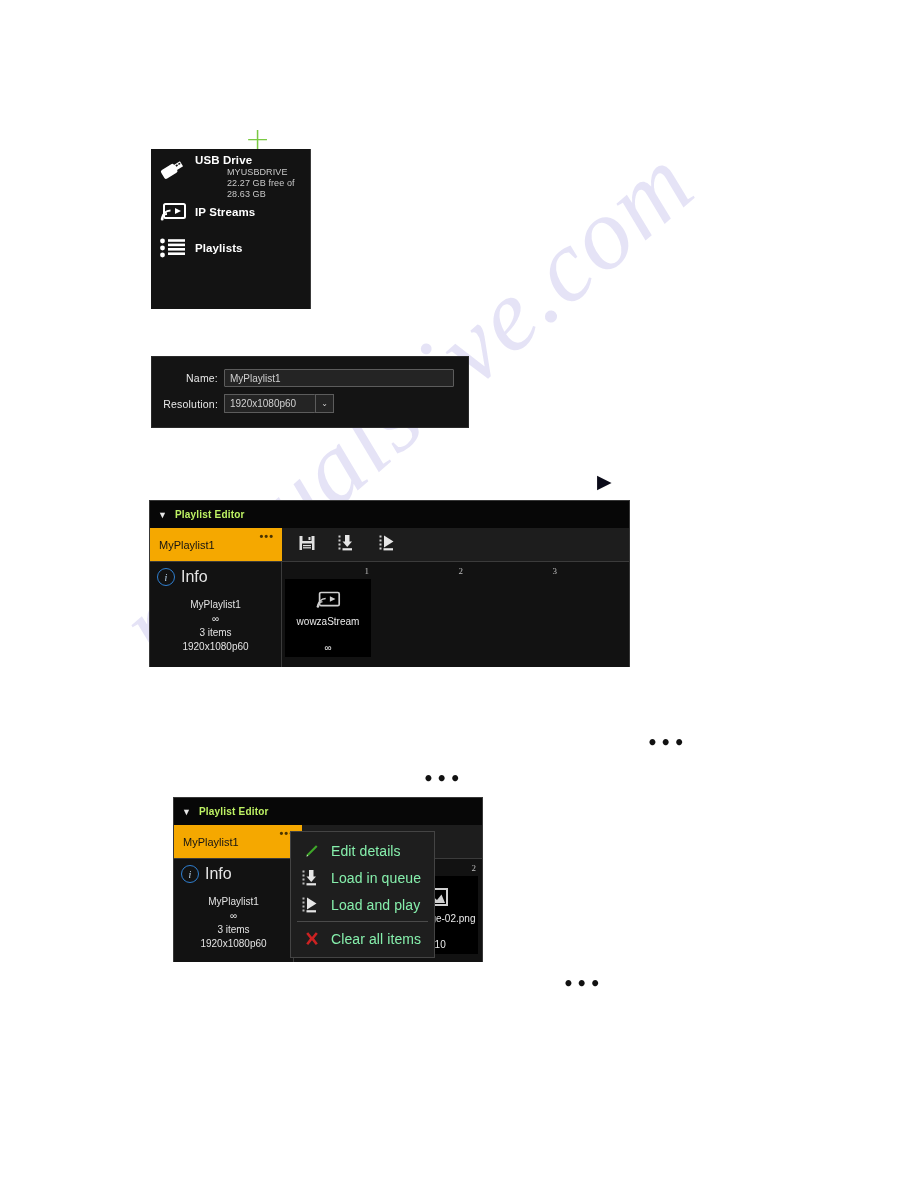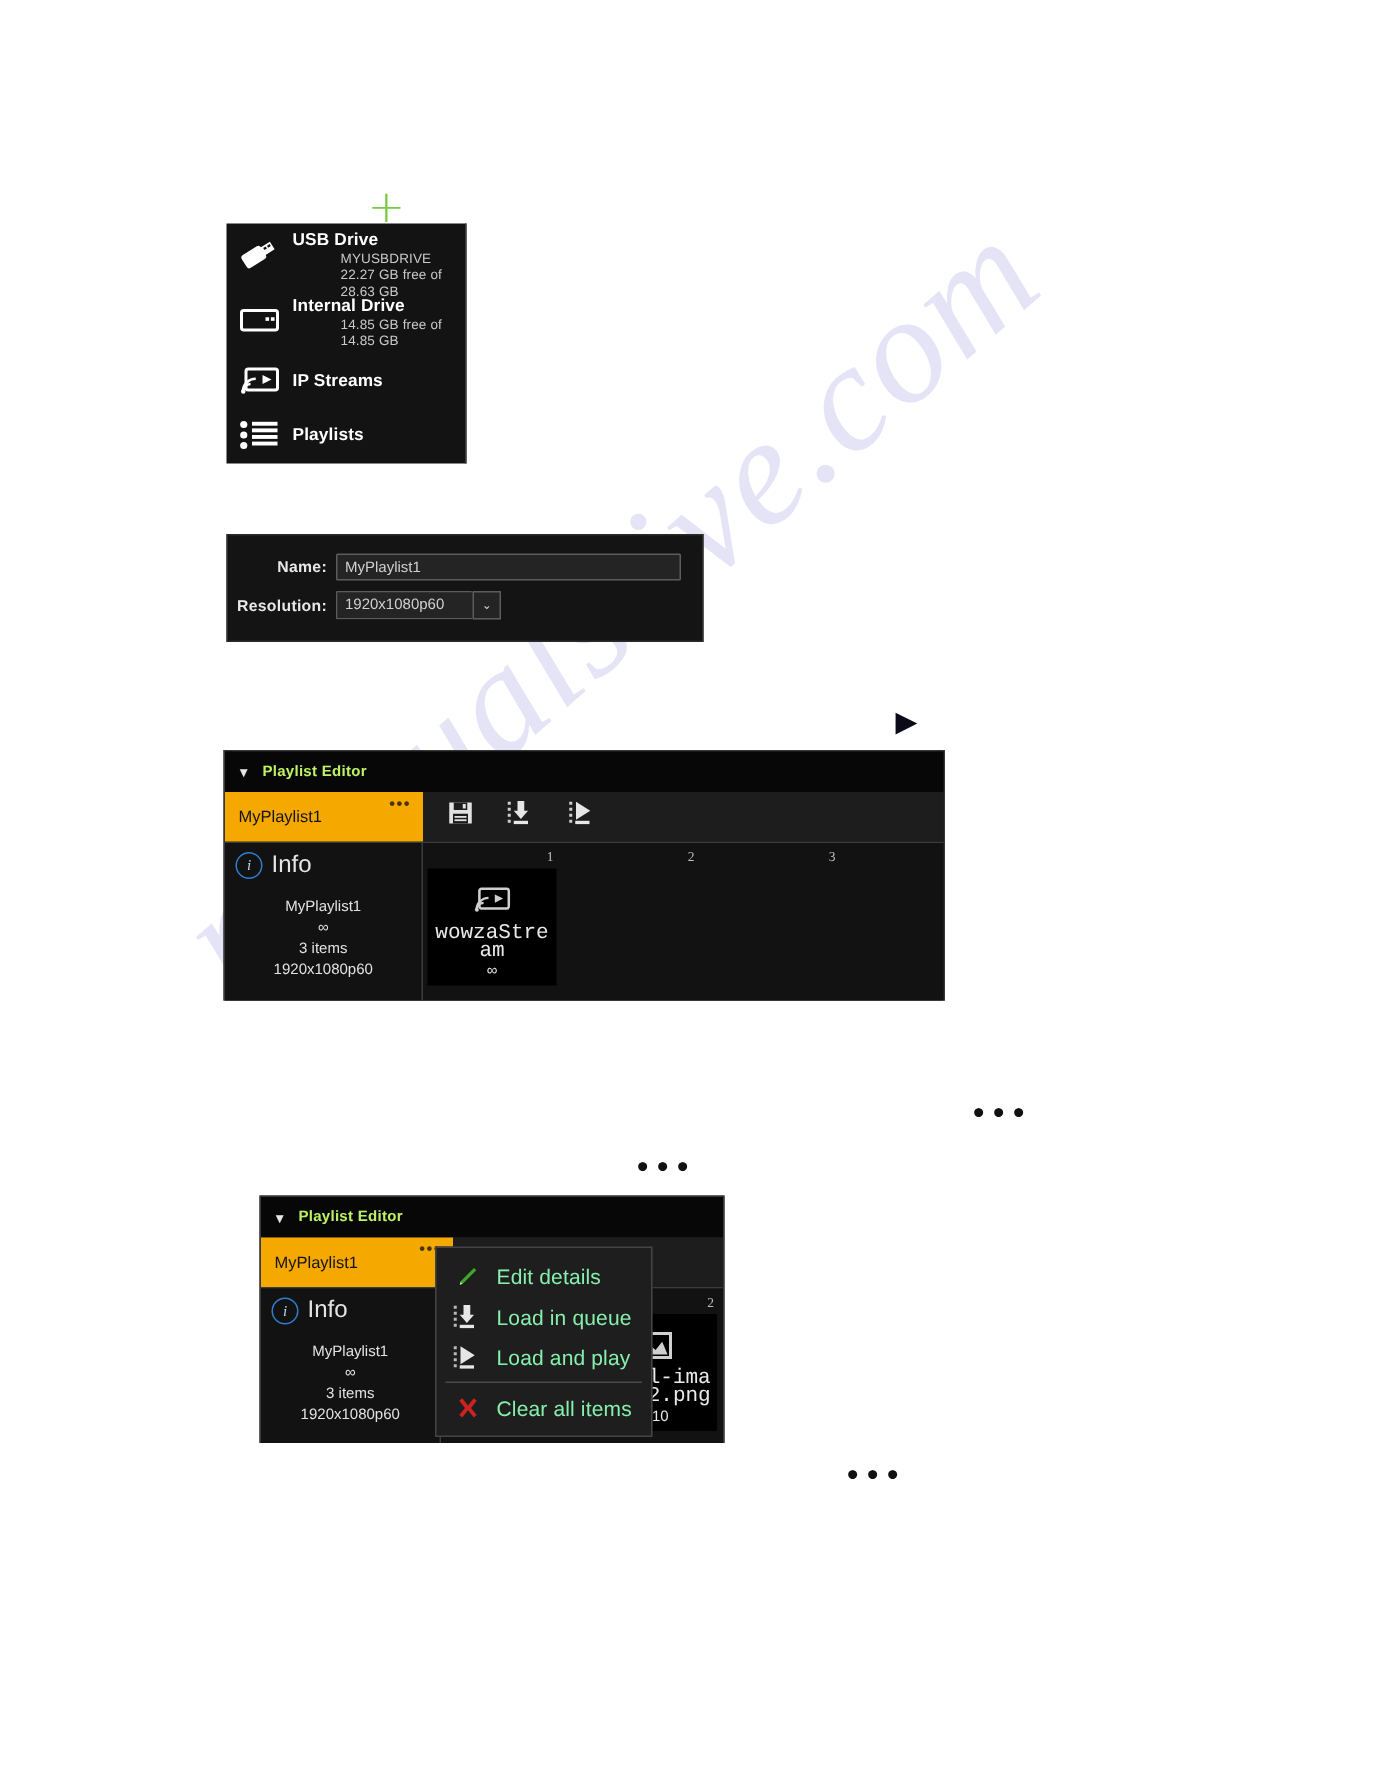--- a/index.html
+++ b/index.html
@@ -149,21 +149,20 @@
     margin-bottom: 7px;
   }
   .form-label {
     width: 66px;
     min-width: 66px;
     text-align: right;
     font-size: 10.5px;
     color: #e8e8e8;
     margin-right: 6px;
     letter-spacing: 0.2px;
-    font-weight: bold;
   }
   .form-input {
     background: #242424;
     border: 1px solid #5c5c5c;
     color: #d0d0d0;
     font-size: 10px;
     font-family: "Liberation Sans", sans-serif;
     padding: 3px 5px;
     box-sizing: border-box;
     border-radius: 1px;
@@ -336,27 +335,26 @@
     align-items: center;
   }
   .thumb-icon {
     height: 30px;
     display: flex;
     align-items: center;
     justify-content: center;
     margin-top: 6px;
   }
   .thumb-name {
-    font-size: 14px;
+    font-size: 10px;
     color: #e9e9e9;
     text-align: center;
     line-height: 12px;
     padding: 1px 2px 0 2px;
     word-break: break-all;
-    font-family: Liberation Mono, monospace;
   }
   .thumb-dur {
     position: absolute;
     bottom: 4px;
     width: 100%;
     text-align: center;
     font-size: 10px;
     color: #e9e9e9;
   }
 
@@ -437,33 +435,20 @@
           </g>
         </svg>
       </div>
       <div class="dev-text">
         <div class="dev-title">USB Drive</div>
         <div class="dev-sub">MYUSBDRIVE</div>
         <div class="dev-sub">22.27 GB free of 28.63 GB</div>
       </div>
     </div>
 
-    <div class="dev-row" style="height:42px;">
-      <div class="dev-icon">
-        <svg width="30" height="22" viewBox="0 0 30 22">
-          <rect x="3" y="5" width="24" height="13" rx="1.5" fill="none" stroke="#ffffff" stroke-width="2"></rect>
-          <rect x="19" y="9.5" width="2.4" height="2.4" fill="#ffffff"></rect>
-          <rect x="22.6" y="9.5" width="2.4" height="2.4" fill="#ffffff"></rect>
-        </svg>
-      </div>
-      <div class="dev-text">
-        <div class="dev-title">Internal Drive</div>
-        <div class="dev-sub">14.85 GB free of 14.85 GB</div>
-      </div>
-    </div>
 
     <div class="dev-row compact">
       <div class="dev-icon">
         <svg width="30" height="24" viewBox="0 0 30 24">
           <rect x="6" y="4" width="21" height="14" rx="1.5" fill="none" stroke="#ffffff" stroke-width="2"></rect>
           <path d="M17 8 L23 11 L17 14 Z" fill="#ffffff"></path>
           <path d="M4 19 a5 5 0 0 1 5 -5" fill="none" stroke="#ffffff" stroke-width="1.8"></path>
           <path d="M4 19 a8.5 8.5 0 0 1 8.5 -8.5" fill="none" stroke="#ffffff" stroke-width="1.8"></path>
           <circle cx="4.2" cy="19" r="1.5" fill="#ffffff"></circle>
         </svg>

